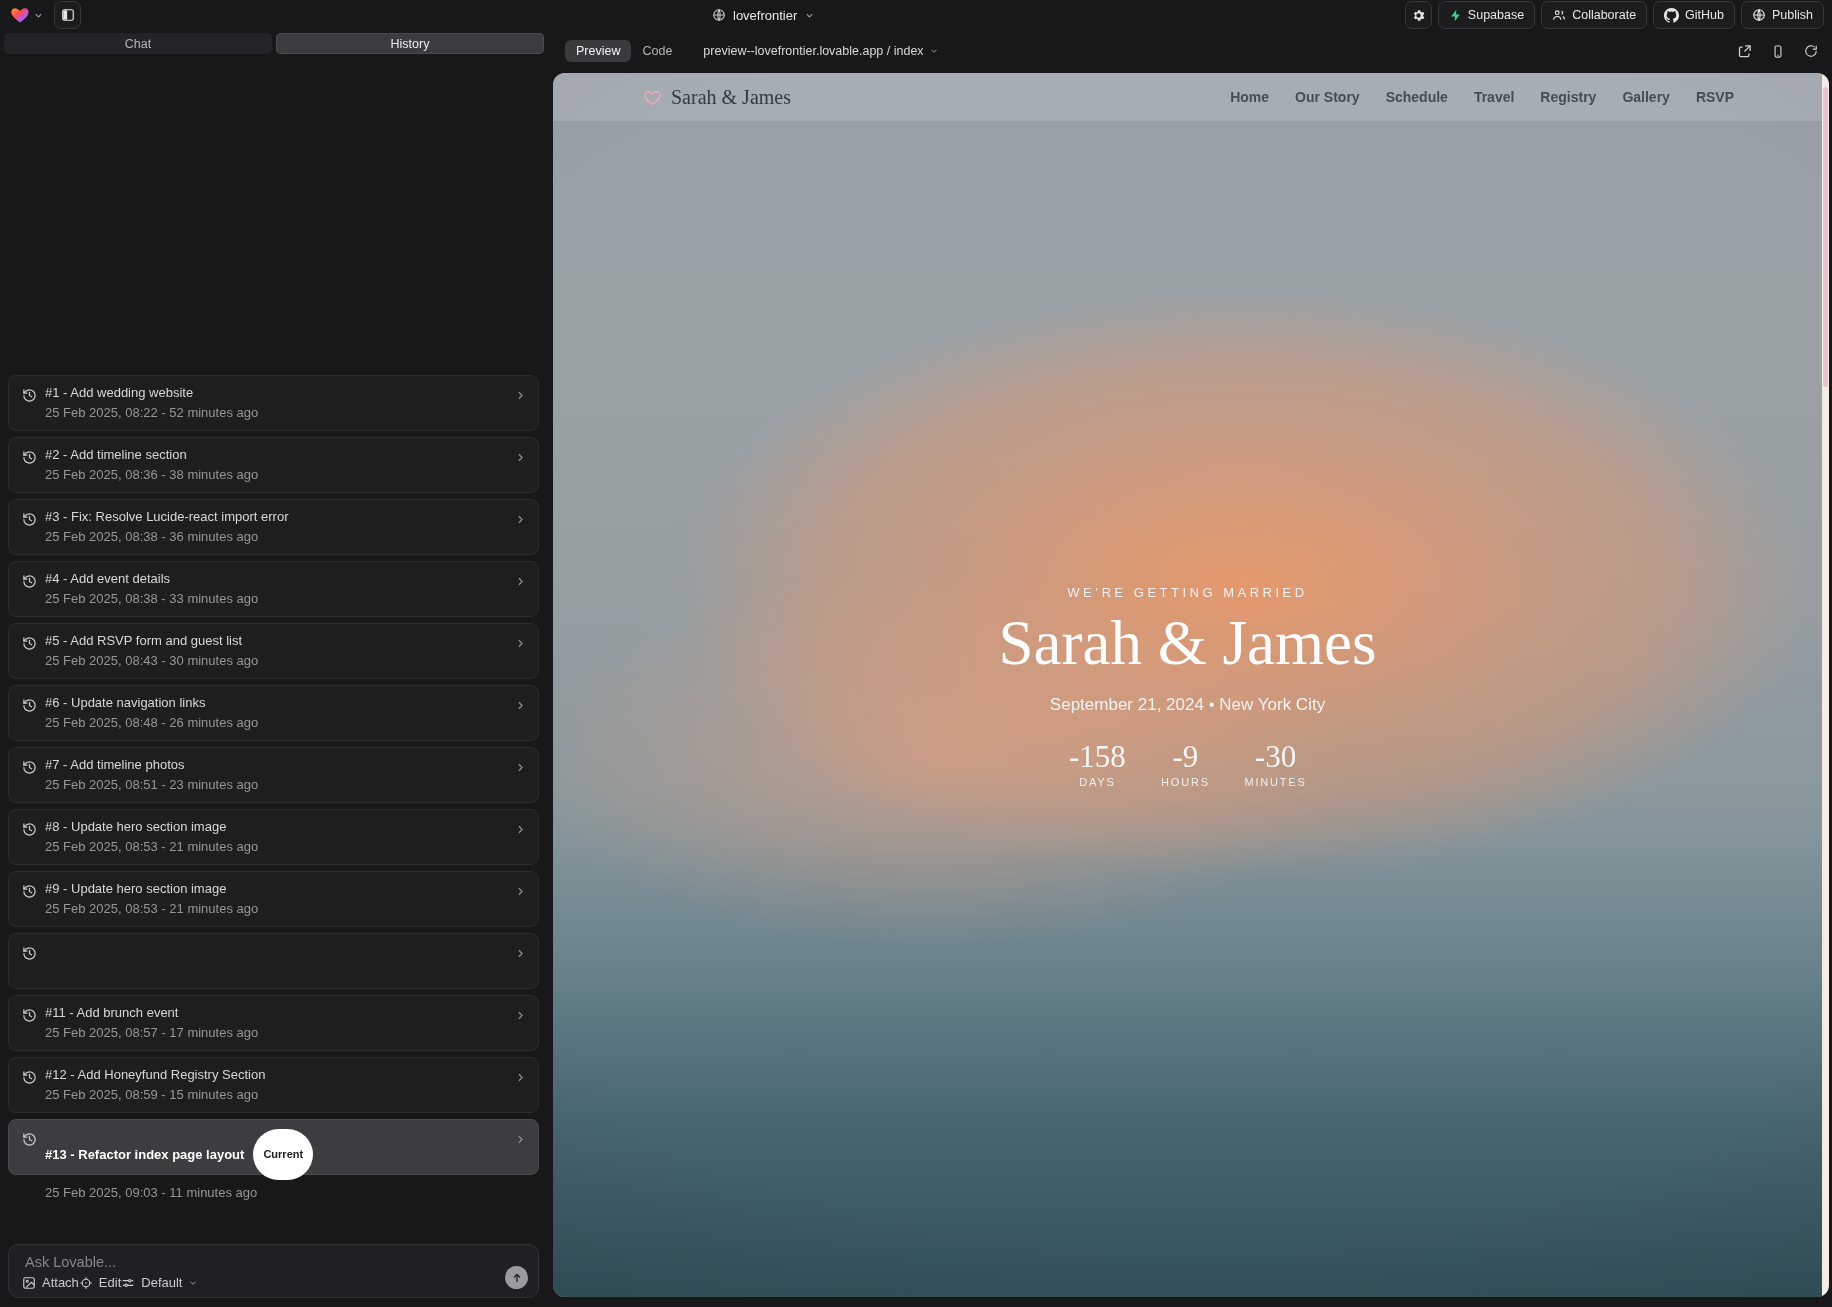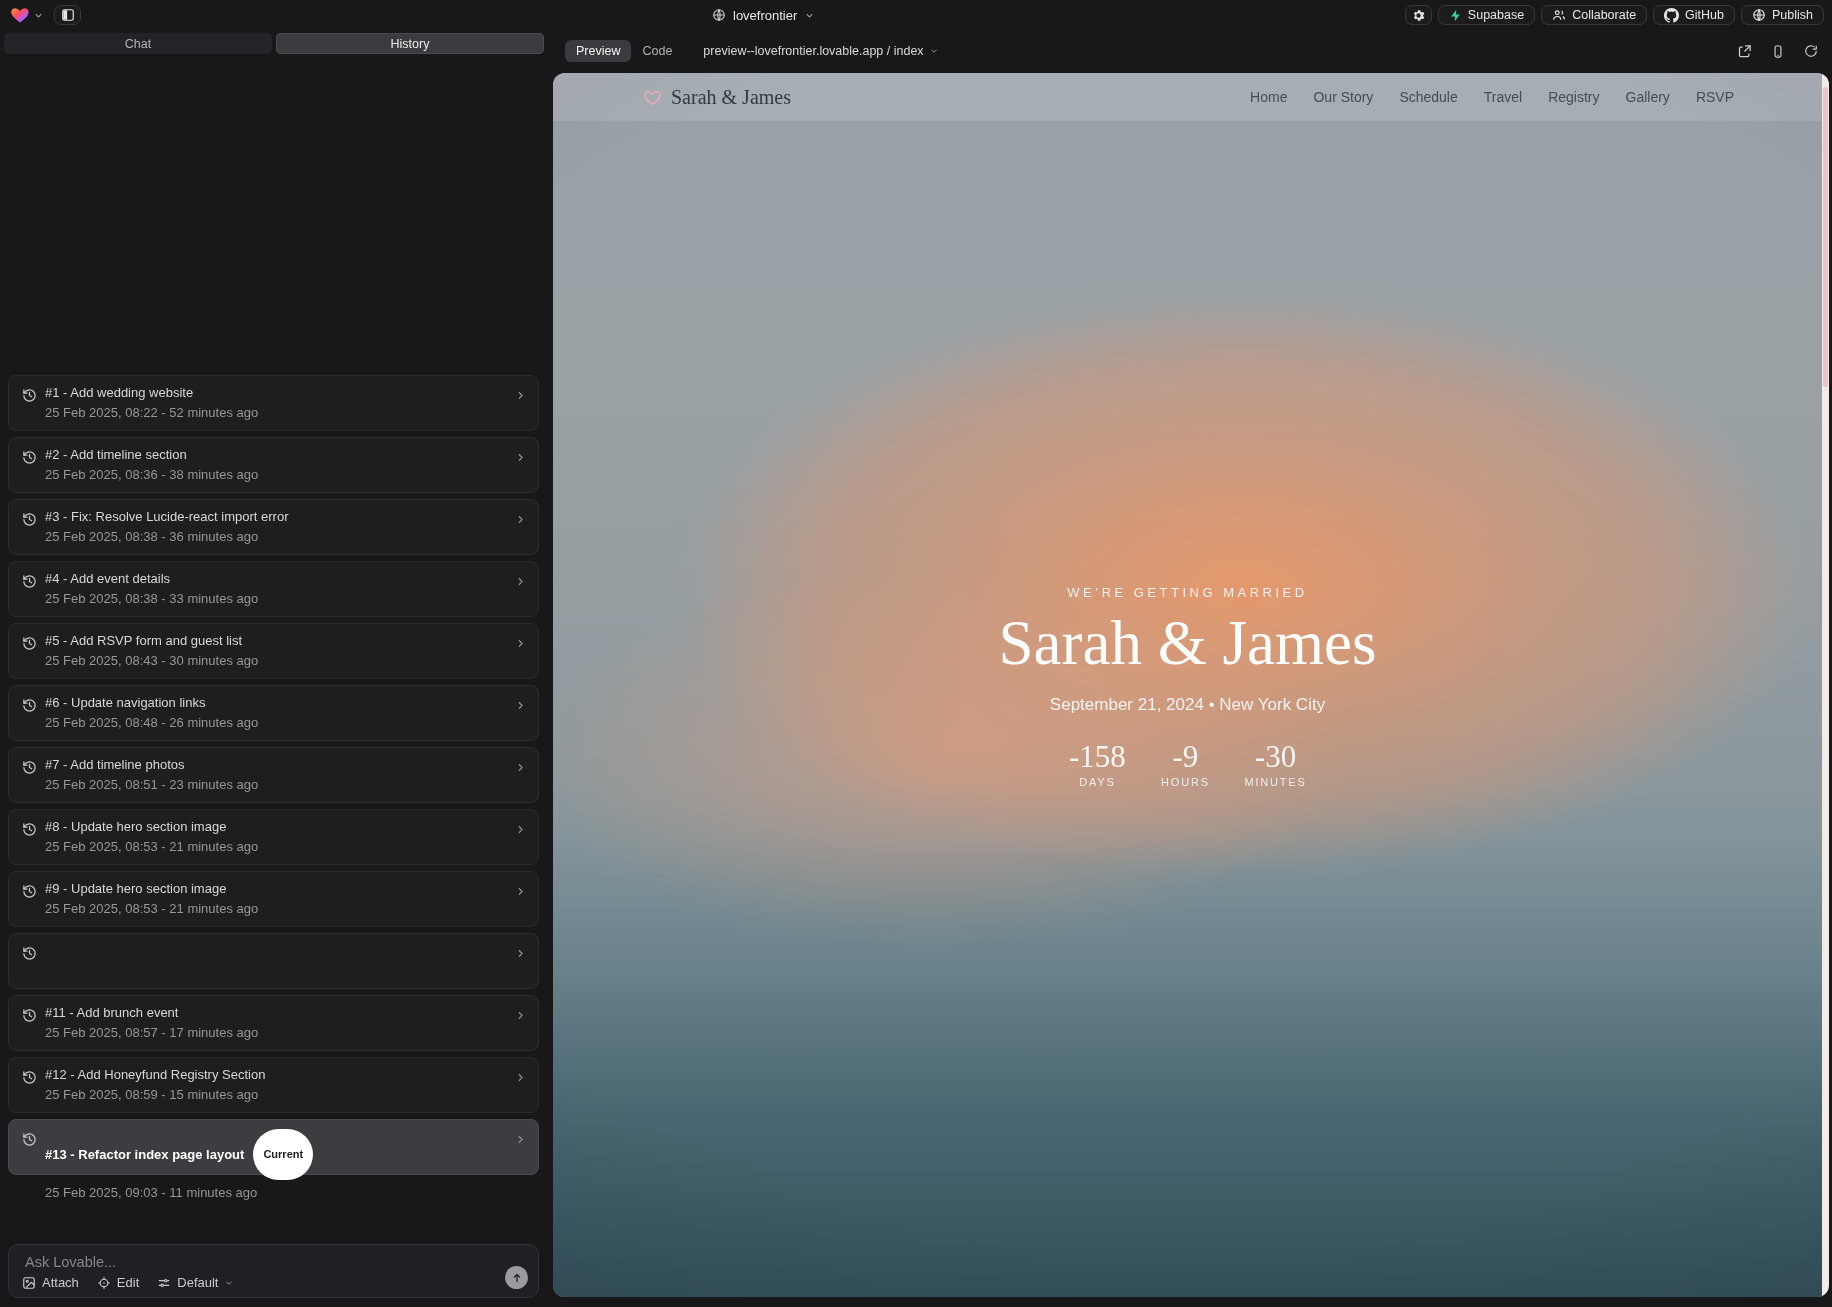--- a/index.html
+++ b/index.html
@@ -6,21 +6,21 @@
   body{width:1832px;height:1307px;position:relative;overflow:hidden;
        font-family:"Liberation Sans",sans-serif;-webkit-font-smoothing:antialiased;}
   .app{position:absolute;inset:0;background:#letter;}
   svg{display:block}
 
   
   .topbar{position:absolute;top:0;left:0;right:0;height:30px;background:#letter;}
   .tb-left{position:absolute;left:10px;top:0;height:30px;display:flex;align-items:center;gap:4px;}
   .tb-center{position:absolute;left:712px;top:0;height:30px;display:flex;align-items:center;gap:7px;color:#e8e8ea;font-size:13px;}
   .tb-right{position:absolute;right:8px;top:0;height:30px;display:flex;align-items:center;gap:6px;}
-  .tb-btn{height:20px;border:1px solid #37373b;border-radius:7px;background:#1c1c1f;color:#e6e6e8;
+  .tb-btn{height:28px;border:1px solid #37373b;border-radius:7px;background:#1c1c1f;color:#e6e6e8;
           font-size:12.5px;display:inline-flex;align-items:center;gap:6px;padding:0 10px;cursor:pointer;}
   .tb-iconbtn{width:27px;padding:0;justify-content:center;}
   .chev{color:#9a9a9e;}
   .logo-wrap{display:flex;align-items:center;gap:3px;}
   .panel-btn{margin-left:6px;}
 
   
   .sidebar{position:absolute;top:30px;left:0;width:548px;bottom:0;background:#letter;}
   .side-tabs{position:absolute;top:3px;left:4px;right:4px;height:21px;display:flex;gap:4px;}
   .side-tab{flex:1;border-radius:5px;display:flex;align-items:center;justify-content:center;
@@ -38,21 +38,21 @@
   .h-badge{display:none;background:#ffffff;color:#1e1e21;font-size:11px;font-weight:700;
            padding:20px 10px;border-radius:999px;line-height:1;}
   .h-item.current .h-badge{display:inline-block;}
   .h-meta{margin-top:5px;font-size:13px;color:#96969b;}
   .h-chevron{position:absolute;right:11px;top:13px;color:#8f8f94;}
 
   
   .composer{position:absolute;left:8px;right:9px;bottom:9px;height:54px;background:#202024;
             border:1px solid #313136;border-radius:10px;box-sizing:border-box;}
   .composer-input{position:absolute;left:16px;top:9px;right:40px;font-size:14.5px;color:#87878c;cursor:text;}
-  .composer-row{position:absolute;left:13px;bottom:7px;display:flex;align-items:center;gap:18px;
+  .composer-row{position:absolute;left:13px;bottom:7px;display:flex;align-items:center;
                 font-size:13px;color:#cbcbd0;}
   .comp-btn{display:inline-flex;align-items:center;gap:6px;cursor:pointer;}
   .send-btn{position:absolute;right:10px;bottom:8px;width:23px;height:23px;border-radius:50%;
             background:#9a9a9f;display:flex;align-items:center;justify-content:center;cursor:pointer;color:#232327;}
 
   
   .preview-col{position:absolute;top:30px;left:553px;right:0;bottom:0;}
   .pv-toolbar{position:absolute;top:7px;left:12px;right:14px;height:28px;display:flex;align-items:center;}
   .pv-tab{font-size:12.5px;color:#b2b2b7;padding:4px 11px;border-radius:6px;cursor:pointer;}
   .pv-tab.active{background:#3a3a3f;color:#f5f5f6;}
@@ -73,21 +73,21 @@
   .overlay{position:absolute;inset:0;background:
       radial-gradient(120% 90% at 50% 45%, rgba(0,0,0,0) 55%, rgba(0,0,0,.18) 100%),
       linear-gradient(180deg, rgba(0,0,0,0) 62%, rgba(8,20,18,.25) 100%);}
 
   
   .site-header{position:absolute;top:0;left:0;right:7px;height:48px;display:flex;align-items:center;
                justify-content:space-between;padding:0 88px 0 90px;background:rgba(236,239,240,.16);}
   .brand{display:flex;align-items:center;gap:9px;font-family:"Liberation Serif",serif;
          font-size:20px;color:#333b41;}
   .site-nav{display:flex;gap:26px;font-size:14px;color:#454d53;}
-  .site-nav span{cursor:pointer;}
+  .site-nav span{cursor:pointer;font-weight:bold;}
   .hero{position:absolute;top:512px;left:0;right:7px;text-align:center;}
   .eyebrow{font-size:13px;letter-spacing:3.5px;color:#edf0f0;}
   .hero-title{font-family:"Liberation Serif",serif;font-size:63px;line-height:1;margin-top:12px;color:#fbfcfc;}
   .dateline{margin-top:20px;font-size:17px;color:#f0f2f2;}
   .countdown{margin-top:26px;display:flex;justify-content:center;gap:30px;color:#f4f6f6;}
   .cd-cell{min-width:58px;}
   .cd-num{font-family:"Liberation Serif",serif;font-size:31px;line-height:1;}
   .cd-label{font-size:11px;letter-spacing:1.8px;margin-top:4px;color:#edf0f0;}
 
   .site-scrollbar{position:absolute;top:0;right:0;bottom:0;width:7px;background:#f3ece6;}

